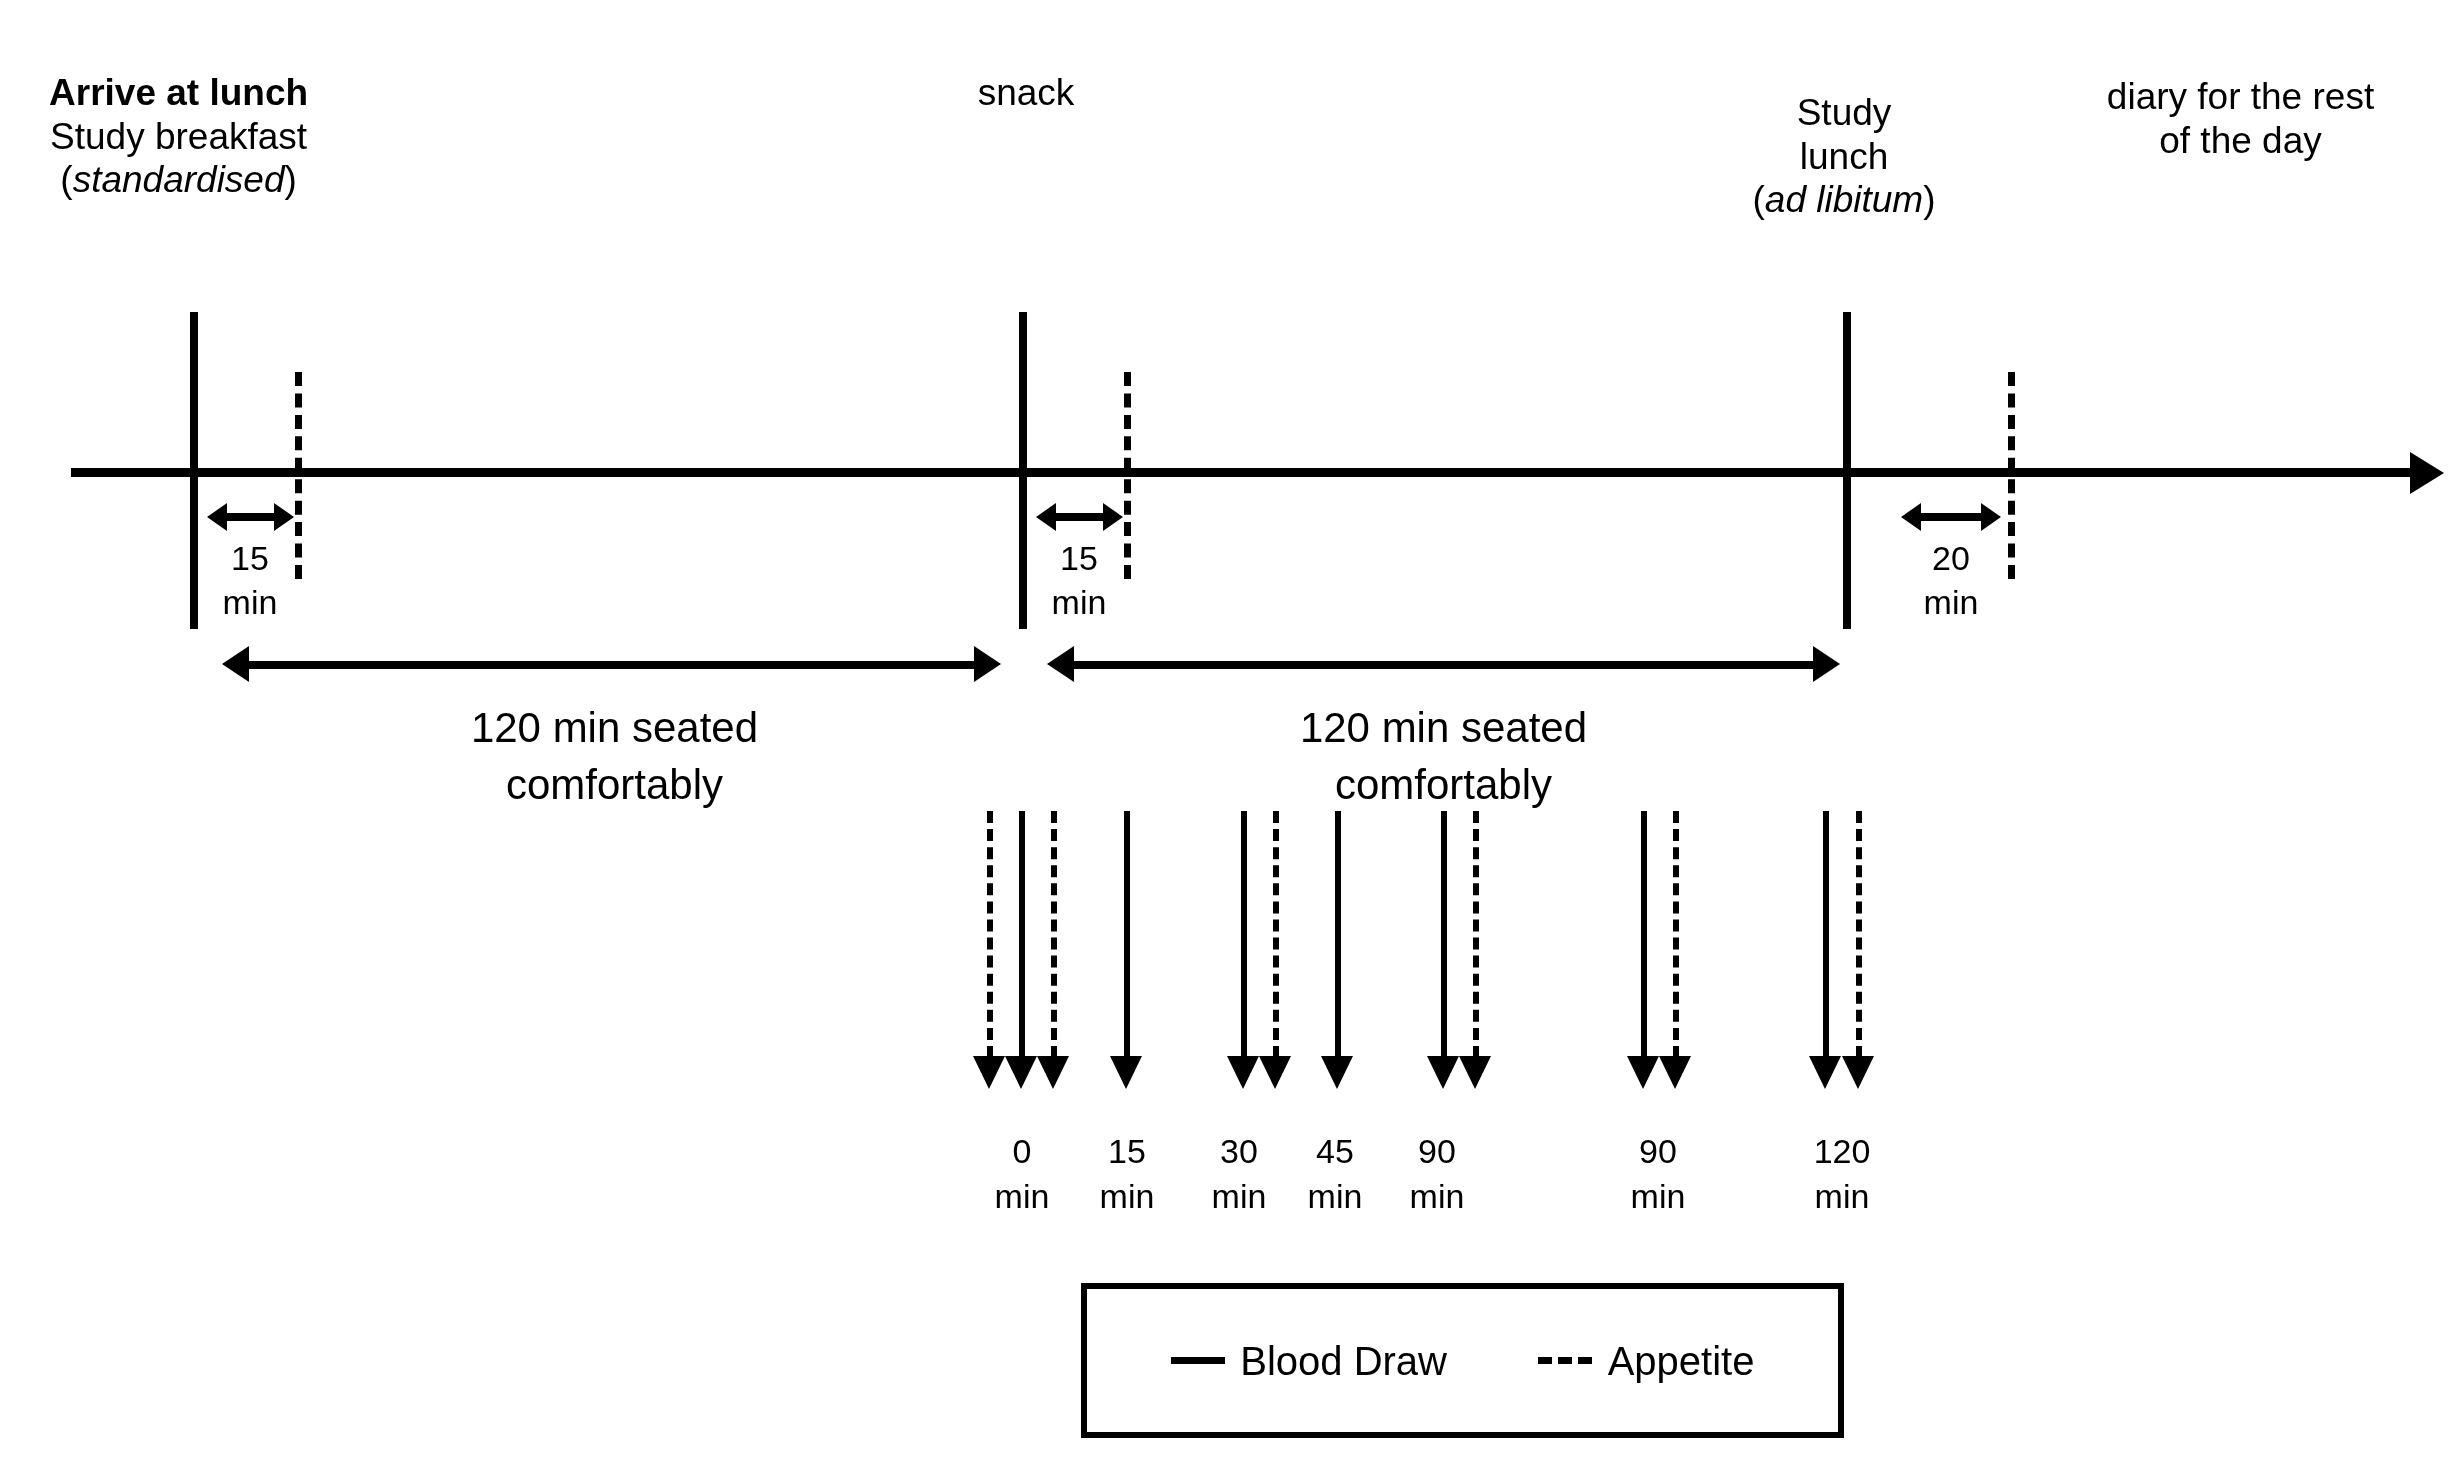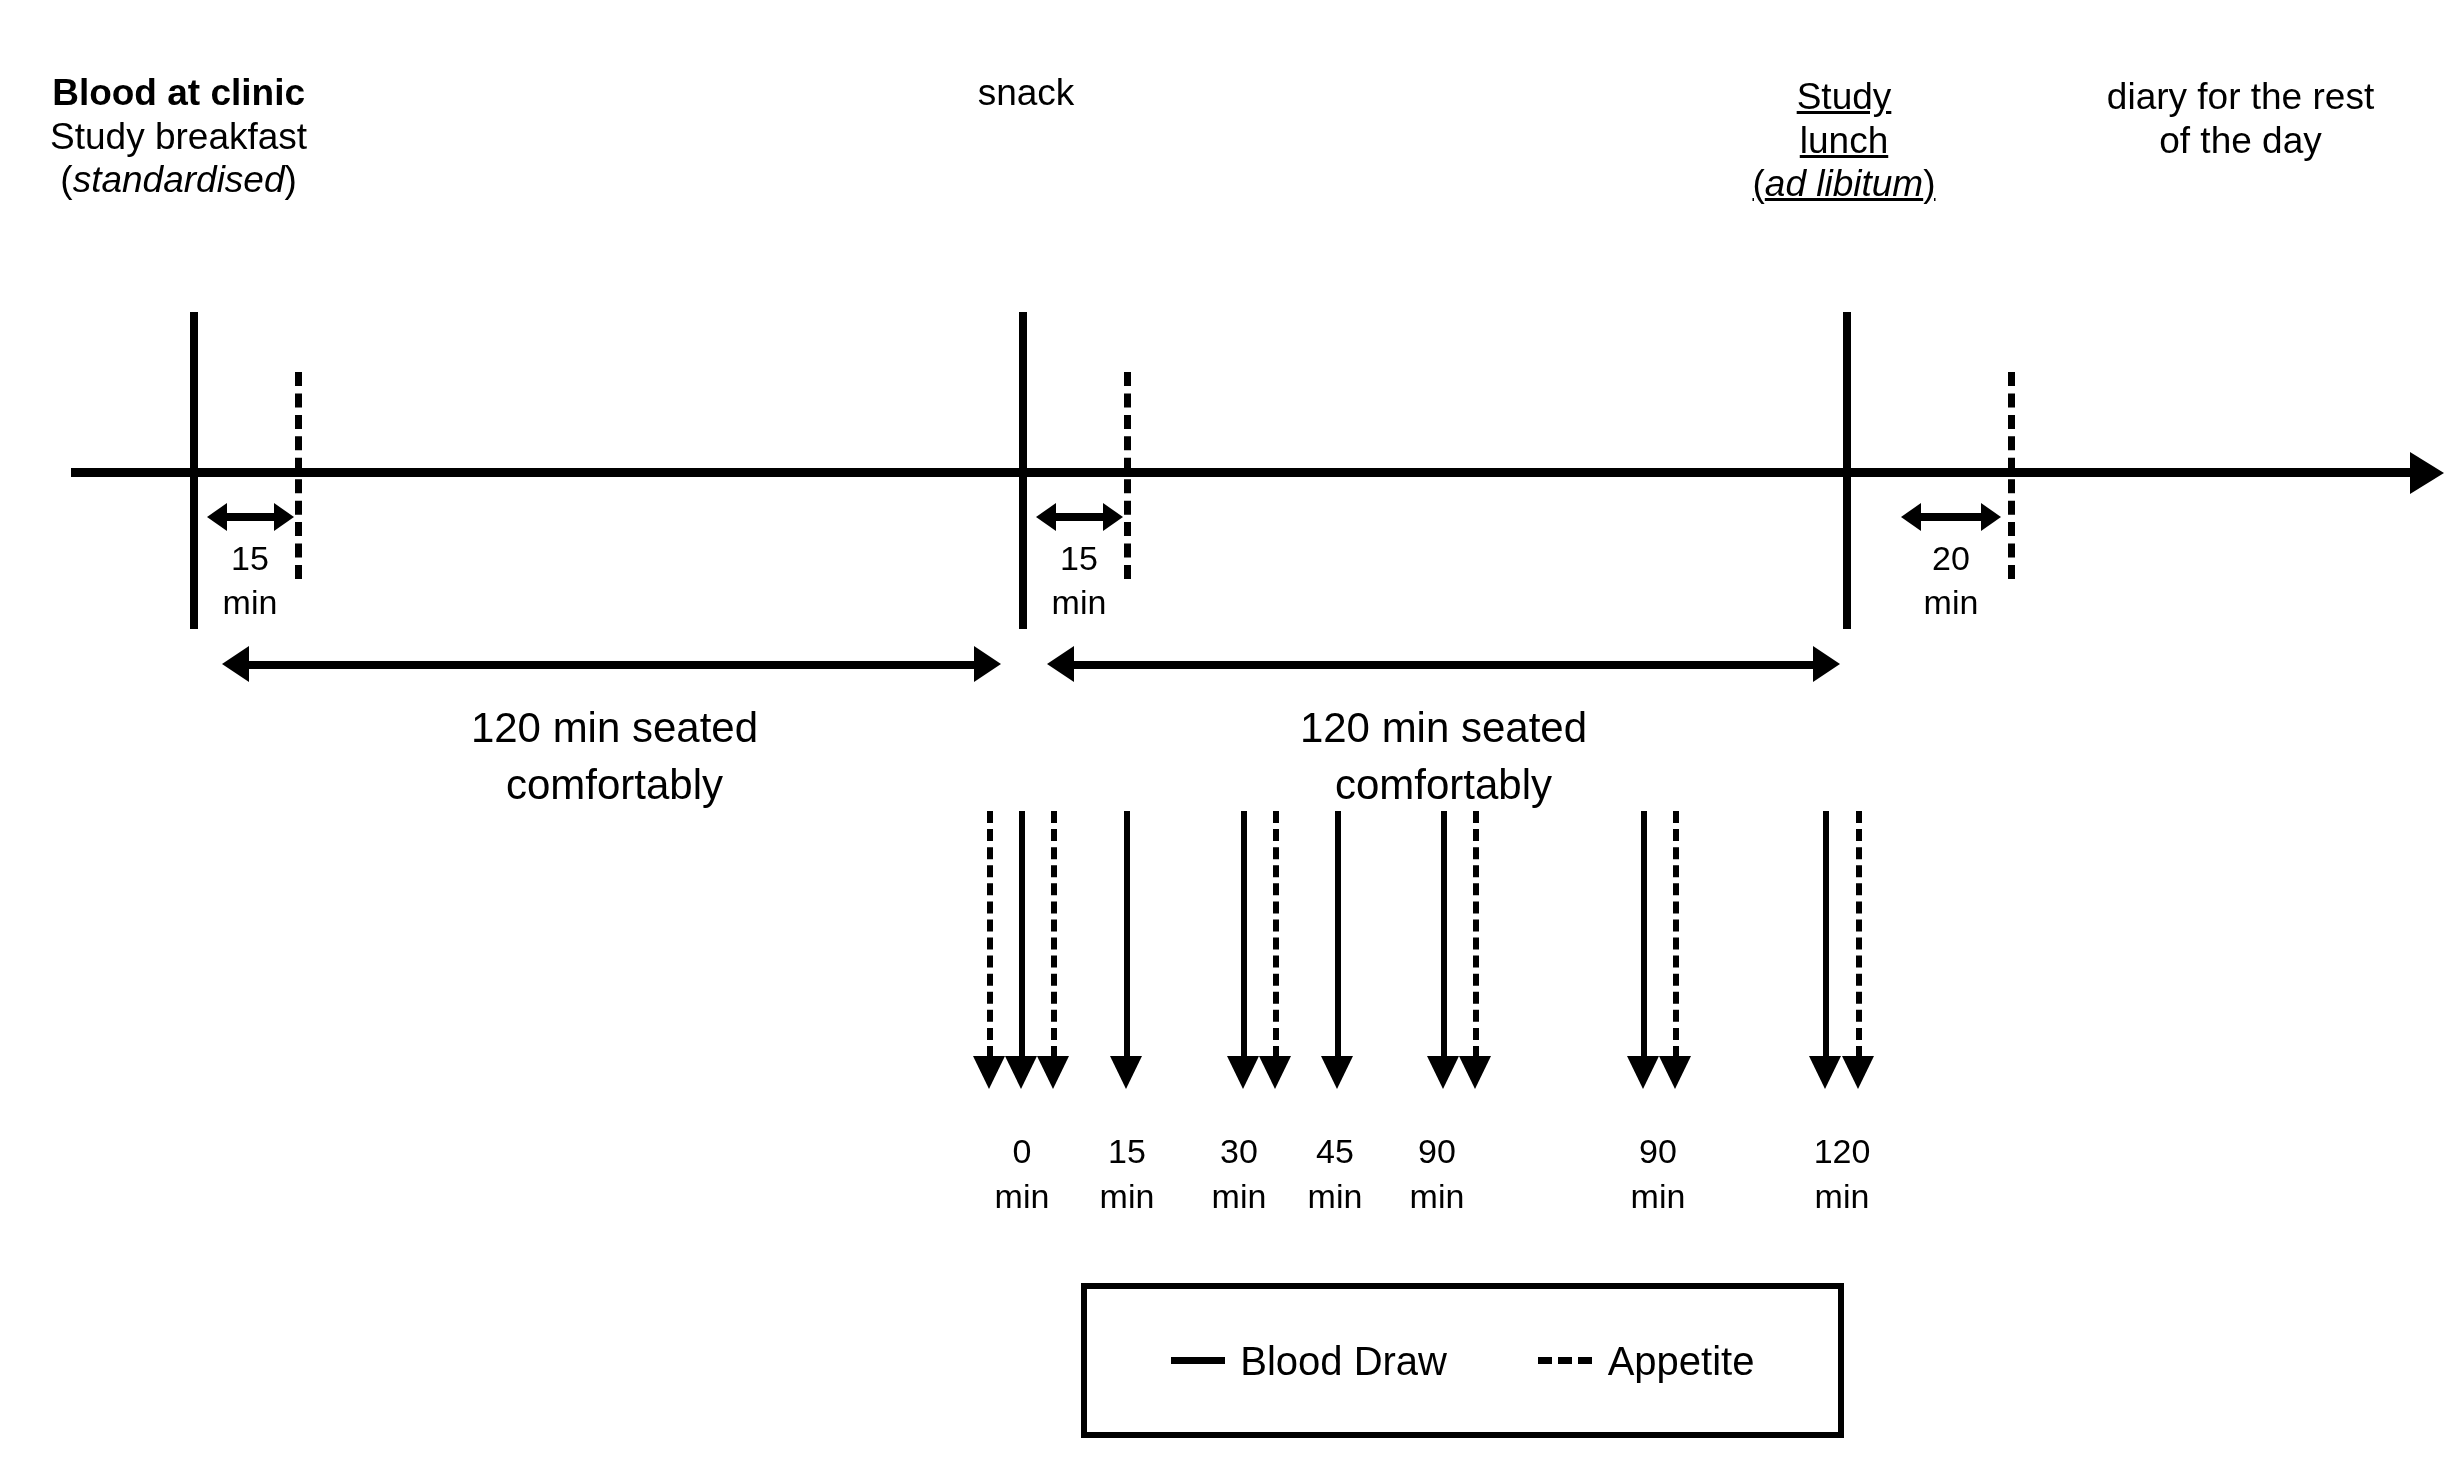--- a/index.html
+++ b/index.html
@@ -51,30 +51,30 @@
   .legend-item .swatch-solid{width:54px;height:7.9px;background:#000;display:block;}
   .legend-item .swatch-dash{width:54px;height:0;border-top:7.9px dashed #000;display:block;}
   .legend-item .lg-text{font-size:40px;line-height:1;}
 </style>
 </head>
 <body>
 
 <div id="stage">
 
   <div class="evt-label" style="left:7.1px;top:71px;width:343px;">
-    <span class="l-bold">Blood at clinic</span>
+    <span class="l-bold">Arrive at lunch</span>
     <span class="l-plain">Study breakfast</span>
     <span class="l-ital"><span class="paren">(</span>standardised<span class="paren">)</span></span>
   </div>
 
   <div class="evt-label" style="left:815px;top:71px;width:422px;">
     <span class="l-plain">snack</span>
   </div>
 
-  <div class="evt-label" style="left:1683px;top:75px;width:322px;text-decoration:underline;">
+  <div class="evt-label" style="left:1683px;top:91px;width:322px;">
     <span class="l-plain">Study</span>
     <span class="l-plain">lunch</span>
     <span class="l-ital"><span class="paren">(</span>ad libitum<span class="paren">)</span></span>
   </div>
 
   <div class="evt-label" style="left:2026px;top:75px;width:429px;">
     <span class="l-plain">diary for the rest</span>
     <span class="l-plain">of the day</span>
   </div>
 

